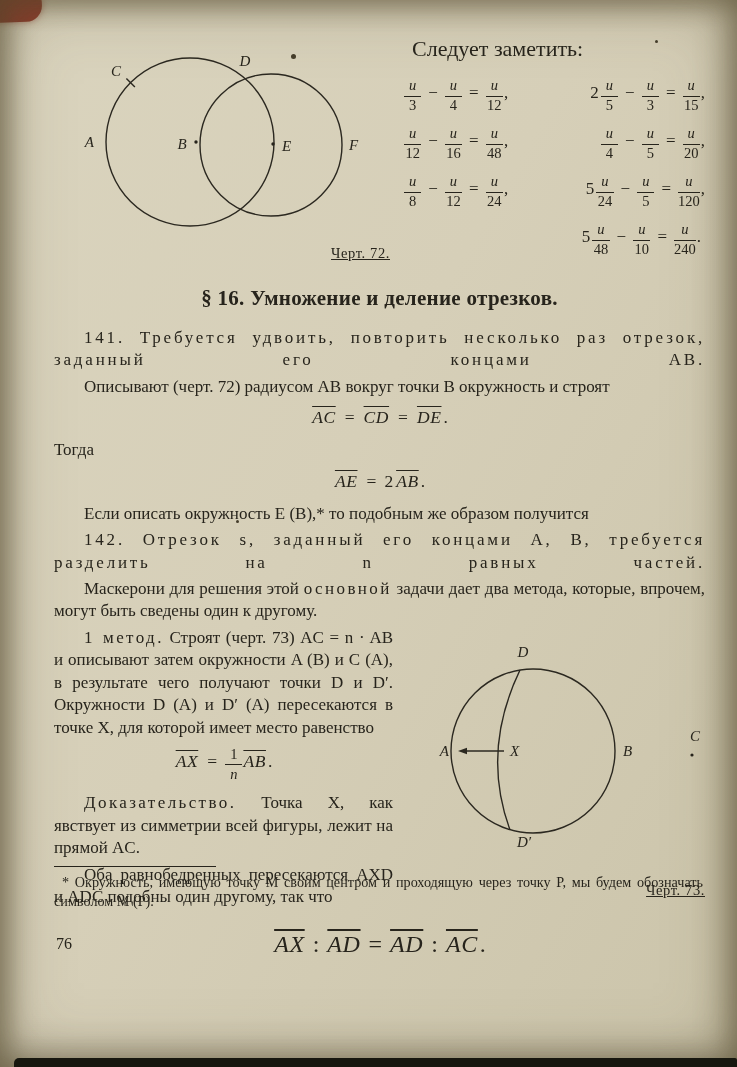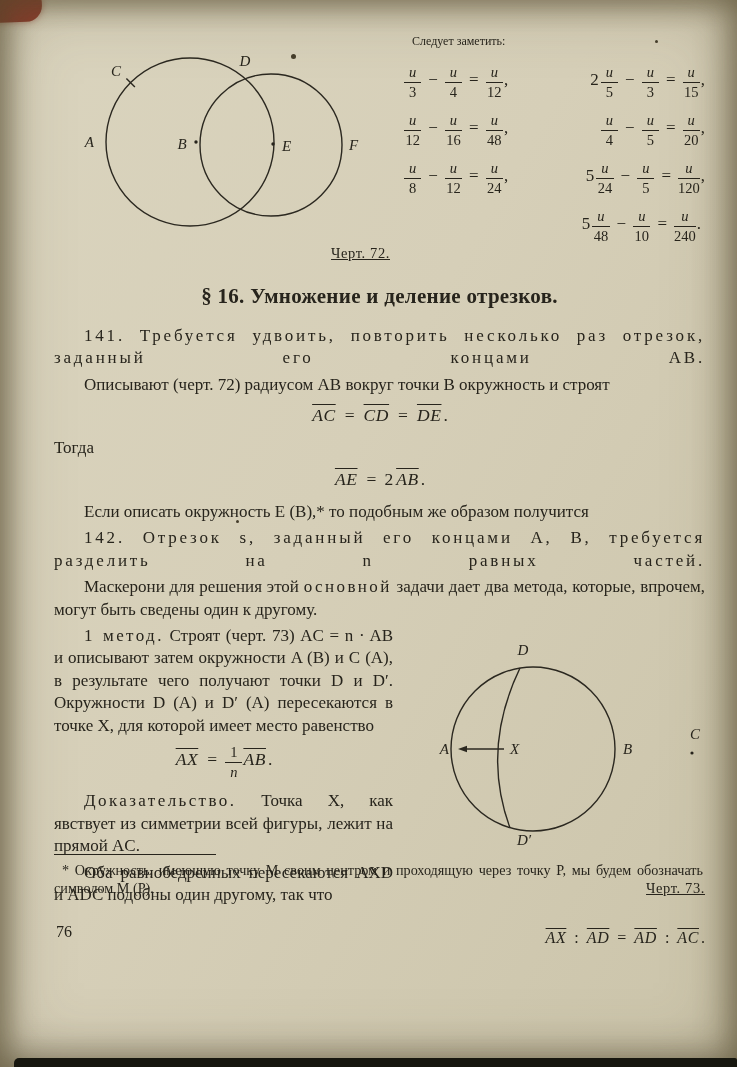--- a/index.html
+++ b/index.html
@@ -19,21 +19,21 @@
                inset 0 10px 22px rgba(85,75,45,.22);
   }
   .page{position:relative;z-index:1;padding:34px 32px 0 54px;font-size:17px;line-height:1.32;}
 
   
   .toprow{display:flex;gap:14px;}
   .figblock{margin:6px 0 0 24px;flex:0 0 auto;}
   .figblock svg{display:block;}
   .figcap{text-align:right;font-size:14.5px;margin-top:8px;letter-spacing:.6px;text-decoration:underline;}
   .eqcol{flex:1;padding-top:0;}
-  .note-head{font-size:12px;margin:0 0 10px 8px;}
+  .note-head{font-size:22px;margin:0 0 10px 8px;}
   .eqrow{display:flex;justify-content:space-between;align-items:center;min-height:46px;margin:2px 0;}
   .eqrow.single{justify-content:flex-end;padding-right:4px;}
   .eq{white-space:nowrap;display:inline-block;}
 
   
   .frac{display:inline-block;text-align:center;vertical-align:-0.80em;font-size:14.5px;line-height:1.08;}
   .fn{display:block;border-bottom:1.3px solid #27241c;padding:0 5px 1.5px;}
   .fd{display:block;padding-top:1.5px;}
   .lt{font-style:italic;}
   .opr{display:inline-block;margin:0 7px;}
@@ -47,21 +47,21 @@
   p.ind{text-indent:30px;}
   .sp{letter-spacing:2.8px;text-align-last:justify;}
   .spw{letter-spacing:2.4px;}
   .formula{text-align:center;font-size:17.5px;margin:8px 0 10px;}
   .formula .opr{margin:0 8px;}
 
   
   .twocol{display:flow-root;margin-top:2px;min-height:296px;}
   .fig73box{float:right;width:302px;margin:6px 0 2px 10px;}
   .fig73box svg{display:block;}
-  .prop{clear:both;text-align:right;font-size:16px;margin:6px 0 0;}
+  .prop{clear:both;text-align:center;font-size:24px;margin:6px 0 0;}
 
   
   .footnote{position:absolute;left:54px;right:34px;bottom:50px;font-size:14.2px;line-height:1.32;z-index:2;}
   .fnrule{width:162px;border-top:1.4px solid #27241c;margin-bottom:6px;}
   .footnote p{text-indent:8px;margin:0;}
   .pageno{position:absolute;left:56px;bottom:6px;font-size:16px;z-index:2;}
 
   
   .red-mark{position:absolute;top:-5px;left:-6px;width:48px;height:27px;background:#8e3d2e;
     border-radius:0 8px 16px 3px;transform:rotate(-2deg);z-index:4;box-shadow:0 0 7px rgba(142,61,46,.55);}

